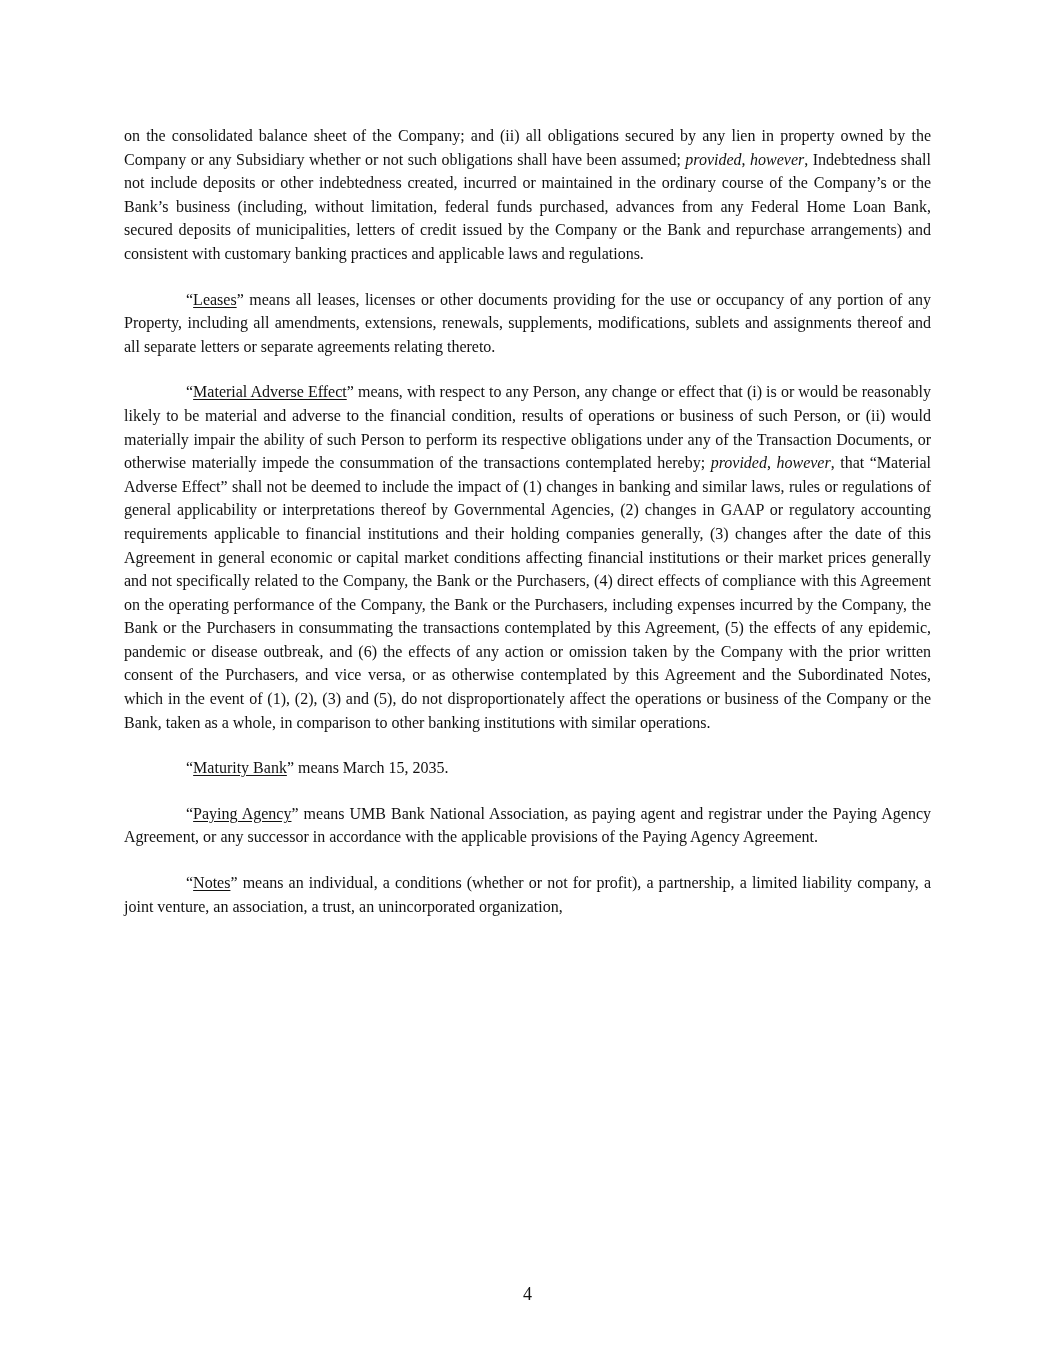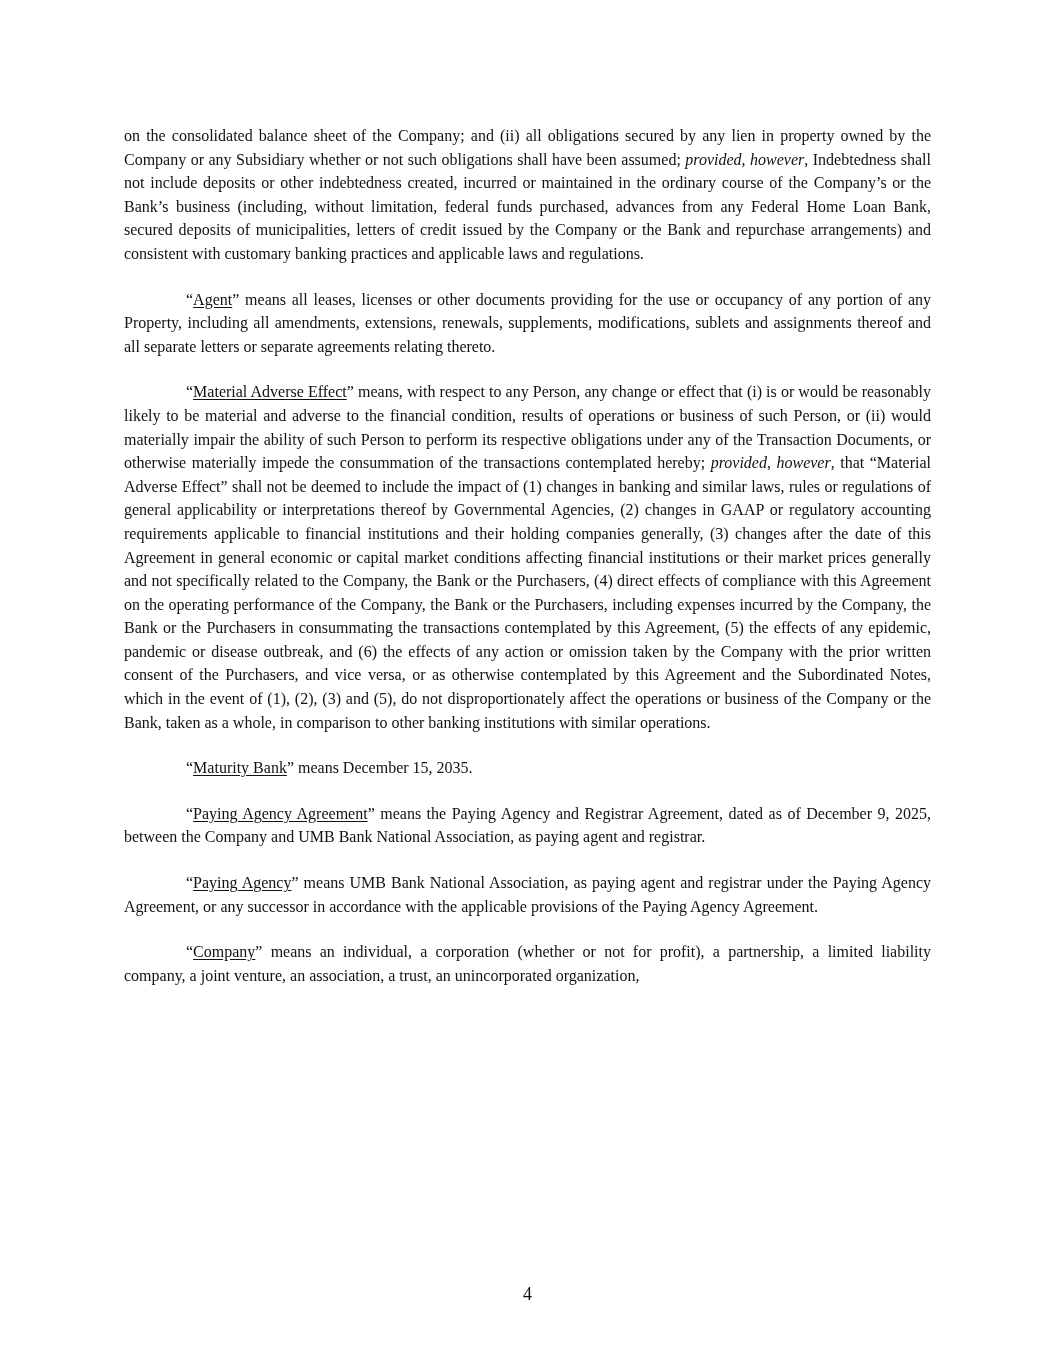--- a/index.html
+++ b/index.html
@@ -48,27 +48,26 @@
       line-height: 22px;
     }
   </style>
 </head>
 <body>
 
 <div class="page">
 
   <p class="para"><span>on the consolidated balance sheet of the Company; and (ii) all obligations secured by any lien in property owned by the Company or any Subsidiary whether or not such obligations shall have been assumed; </span><em>provided</em><span>, </span><em>however</em><span>, Indebtedness shall not include deposits or other indebtedness created, incurred or maintained in the ordinary course of the Company’s or the Bank’s business (including, without limitation, federal funds purchased, advances from any Federal Home Loan Bank, secured deposits of municipalities, letters of credit issued by the Company or the Bank and repurchase arrangements) and consistent with customary banking practices and applicable laws and regulations.</span></p>
 
-  <p class="para indent"><span>“</span><span class="term">Agent</span><span>” means all leases, licenses or other documents providing for the use or occupancy of any portion of any Property, including all amendments, extensions, renewals, supplements, modifications, sublets and assignments thereof and all separate letters or separate agreements relating thereto.</span></p>
+  <p class="para indent"><span>“</span><span class="term">Leases</span><span>” means all leases, licenses or other documents providing for the use or occupancy of any portion of any Property, including all amendments, extensions, renewals, supplements, modifications, sublets and assignments thereof and all separate letters or separate agreements relating thereto.</span></p>
 
   <p class="para indent"><span>“</span><span class="term">Material Adverse Effect</span><span>” means, with respect to any Person, any change or effect that (i) is or would be reasonably likely to be material and adverse to the financial condition, results of operations or business of such Person, or (ii) would materially impair the ability of such Person to perform its respective obligations under any of the Transaction Documents, or otherwise materially impede the consummation of the transactions contemplated hereby; </span><em>provided</em><span>, </span><em>however</em><span>, that “Material Adverse Effect” shall not be deemed to include the impact of (1) changes in banking and similar laws, rules or regulations of general applicability or interpretations thereof by Governmental Agencies, (2) changes in GAAP or regulatory accounting requirements applicable to financial institutions and their holding companies generally, (3) changes after the date of this Agreement in general economic or capital market conditions affecting financial institutions or their market prices generally and not specifically related to the Company, the Bank or the Purchasers, (4) direct effects of compliance with this Agreement on the operating performance of the Company, the Bank or the Purchasers, including expenses incurred by the Company, the Bank or the Purchasers in consummating the transactions contemplated by this Agreement, (5) the effects of any epidemic, pandemic or disease outbreak, and (6) the effects of any action or omission taken by the Company with the prior written consent of the Purchasers, and vice versa, or as otherwise contemplated by this Agreement and the Subordinated Notes, which in the event of (1), (2), (3) and (5), do not disproportionately affect the operations or business of the Company or the Bank, taken as a whole, in comparison to other banking institutions with similar operations.</span></p>
 
-  <p class="para indent"><span>“</span><span class="term">Maturity Bank</span><span>” means December 15, 2035.</span></p>
+  <p class="para indent"><span>“</span><span class="term">Maturity Bank</span><span>” means March 15, 2035.</span></p>
 
-  <p class="para indent"><span>“</span><span class="term">Paying Agency Agreement</span><span>” means the Paying Agency and Registrar Agreement, dated as of December 9, 2025, between the Company and UMB Bank National Association, as paying agent and registrar.</span></p>
 
   <p class="para indent"><span>“</span><span class="term">Paying Agency</span><span>” means UMB Bank National Association, as paying agent and registrar under the Paying Agency Agreement, or any successor in accordance with the applicable provisions of the Paying Agency Agreement.</span></p>
 
-  <p class="para indent"><span>“</span><span class="term">Company</span><span>” means an individual, a corporation (whether or not for profit), a partnership, a limited liability company, a joint venture, an association, a trust, an unincorporated organization,</span></p>
+  <p class="para indent"><span>“</span><span class="term">Notes</span><span>” means an individual, a conditions (whether or not for profit), a partnership, a limited liability company, a joint venture, an association, a trust, an unincorporated organization,</span></p>
 
 </div>
 
 <div class="page-number">4</div>
 
 </body></html>

